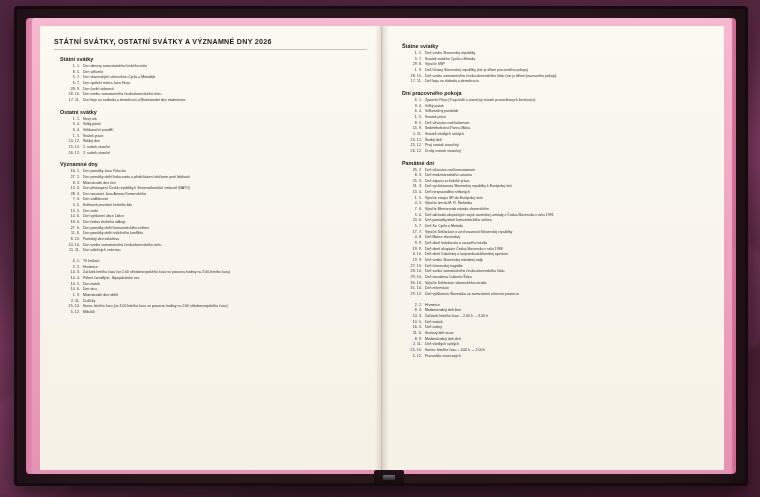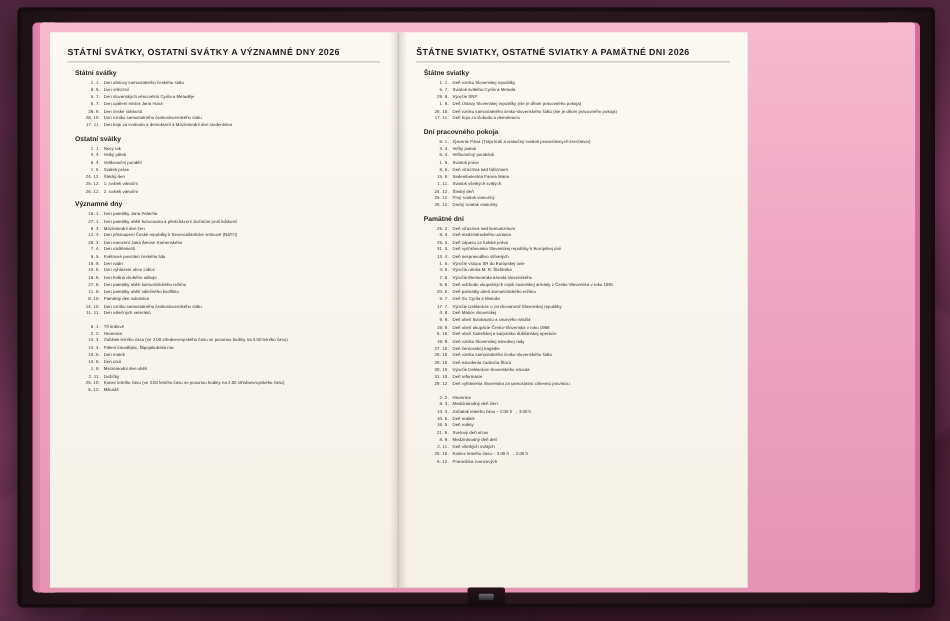--- a/index.html
+++ b/index.html
@@ -53,21 +53,21 @@
     border-radius:0 4px 4px 0;
   }
   .pageblock-l{
     position:absolute;left:12px;top:12px;width:18px;height:456px;
     background:linear-gradient(270deg,#f0a4c2,#d87ba4);
     border-radius:4px 0 0 4px;
   }
 
   
   .spread{
-    position:absolute;left:26px;top:20px;width:558px;height:444px;
+    position:absolute;left:26px;top:20px;width:684px;height:444px;
     background:#fbf7ef;
     display:flex;
     box-shadow:inset 0 0 18px rgba(150,130,120,.25);
   }
   .page{
     position:relative;
     width:50%;height:100%;
     padding:12px 14px 10px 14px;
     box-sizing:border-box;
     background:linear-gradient(180deg,#fcf9f2,#f6f1e7);
@@ -281,21 +281,20 @@
               <span class="t">Konec letního času (ve 3.00 letního času se posunou hodiny na 2.00 středoevropského času)</span>
             </div>
             <div class="entry">
               <span class="d">5. 12.</span>
               <span class="t">Mikuláš</span>
             </div>
           </div>
       </div>
 
       <div class="page right">
-        <div class="page-title">ŠTÁTNE SVIATKY, OSTATNÉ SVIATKY A PAMÄTNÉ DNI 2026</div>
         <div class="cols">
             <div class="section-title">Štátne sviatky</div>
             <div class="entry">
               <span class="d">1. 1.</span>
               <span class="t">Deň vzniku Slovenskej republiky</span>
             </div>
             <div class="entry">
               <span class="d">5. 7.</span>
               <span class="t">Sviatok svätého Cyrila a Metoda</span>
             </div>

